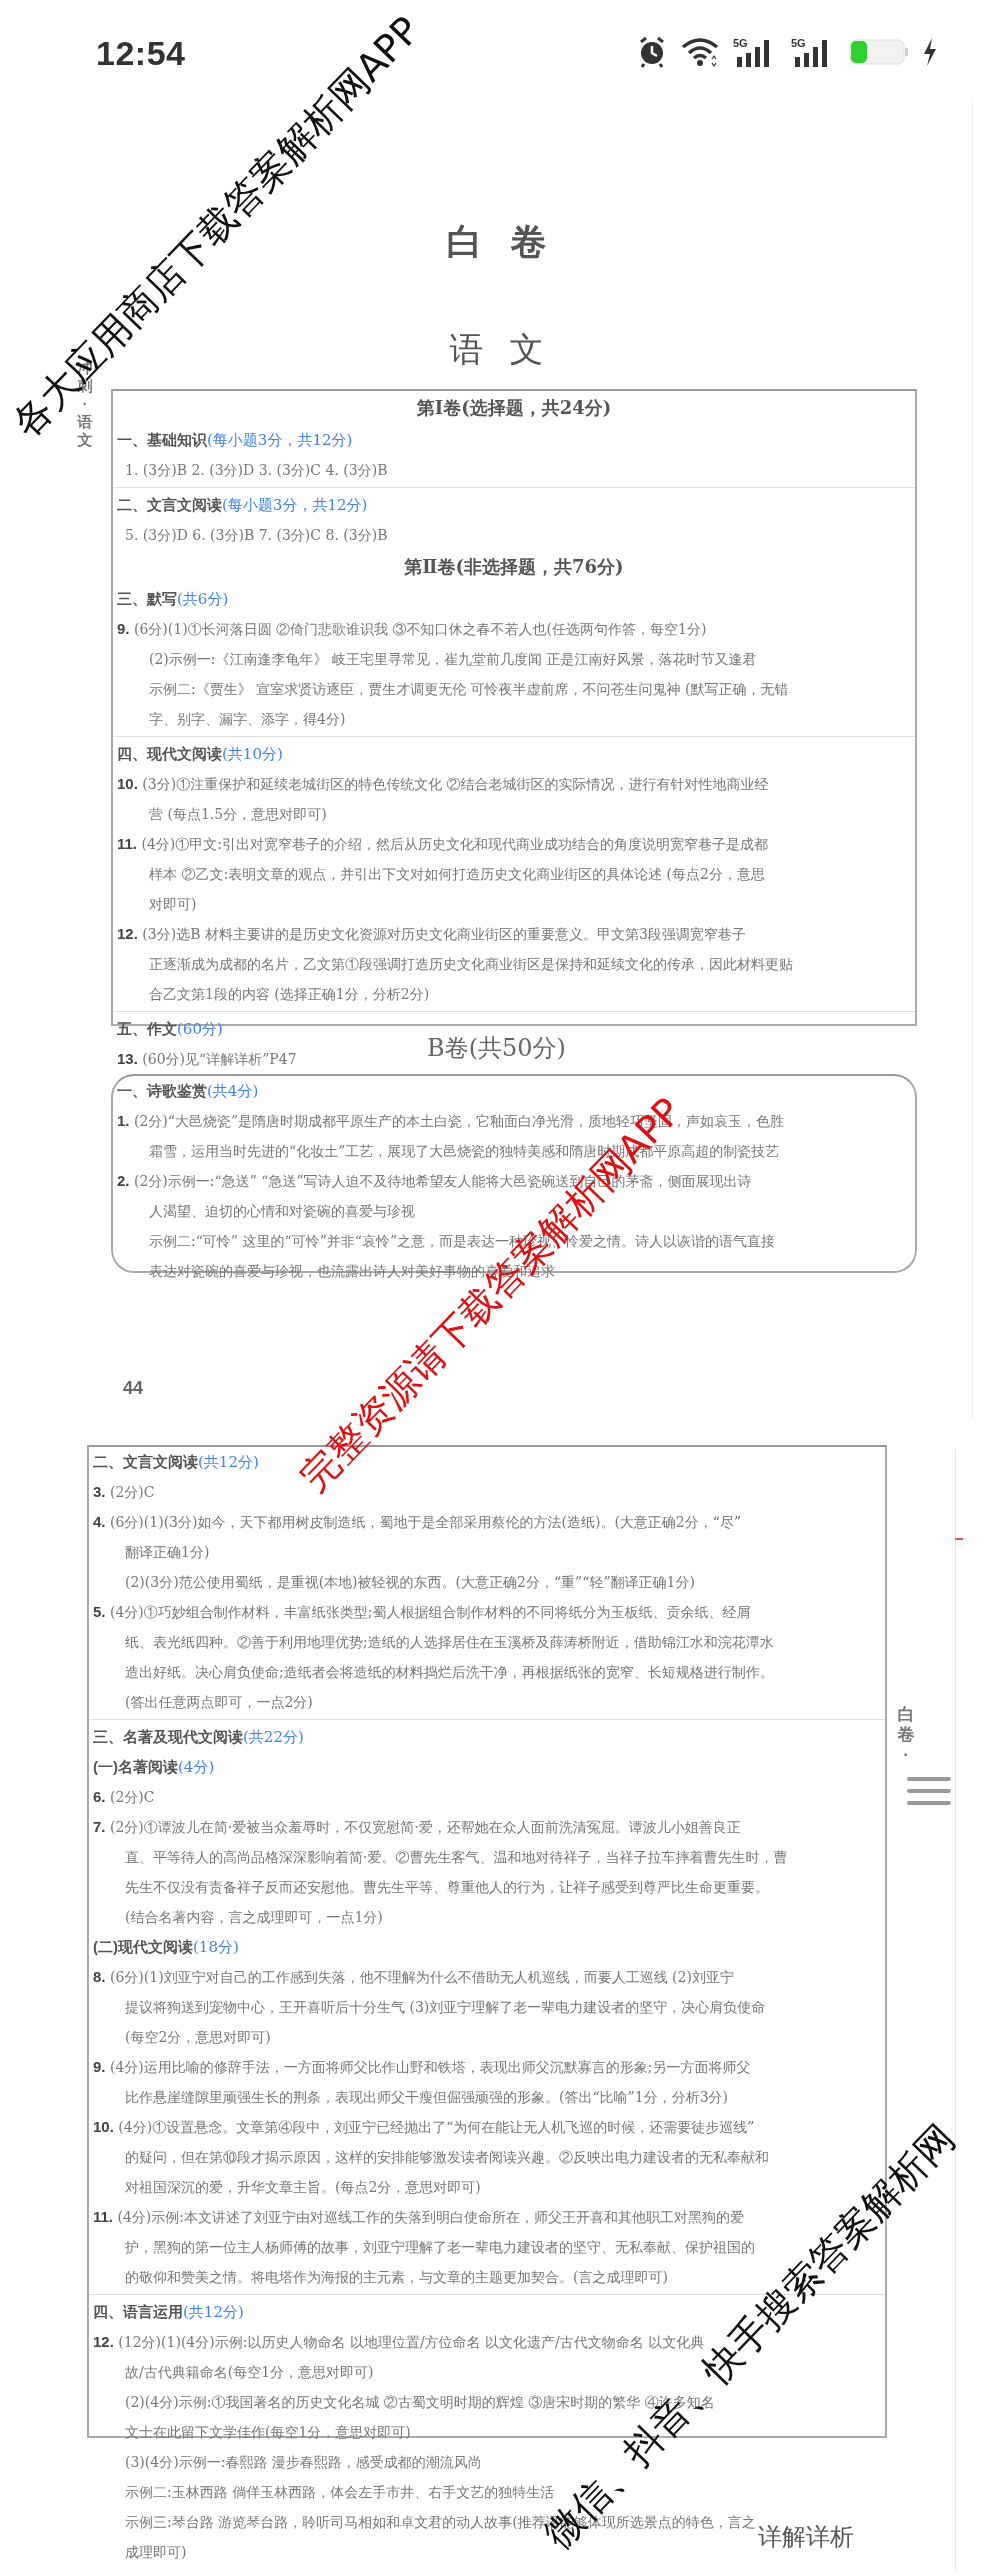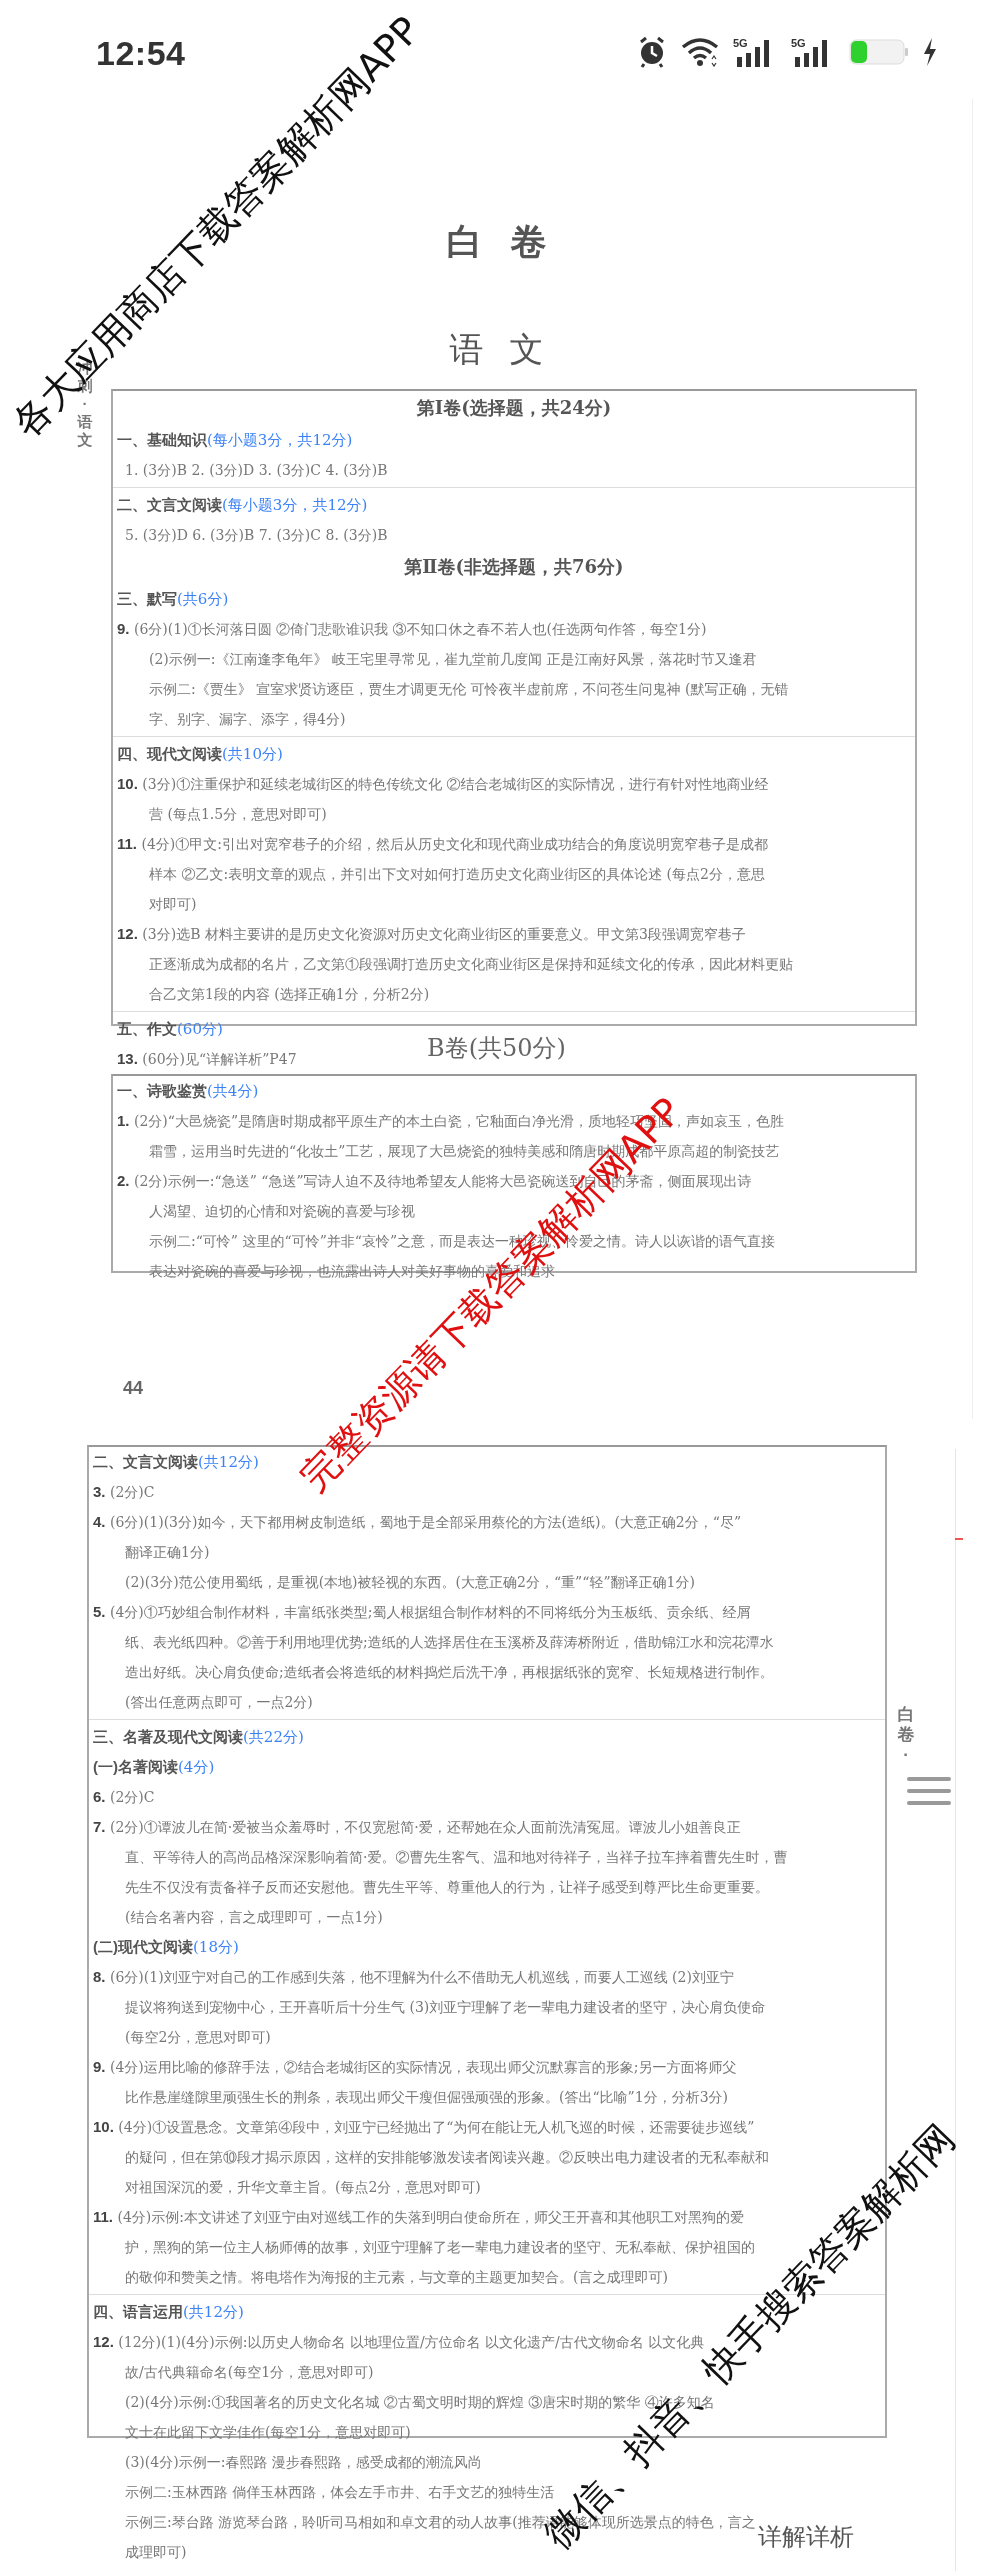--- a/index.html
+++ b/index.html
@@ -16,21 +16,21 @@
   .page1 { position: absolute; left: 0; top: 99px; width: 973px; height: 1320px; border-right: 1px solid #eee; }
   .side-label { position: absolute; left: 77px; top: 260px; width: 16px; font-family: "Liberation Sans", sans-serif; font-size: 15px; font-weight: 700; color: #777; line-height: 18px; text-align: center; }
   .title-main { position: absolute; left: 0; width: 993px; top: 119px; text-align: center; font-family: "Liberation Sans", sans-serif; font-size: 36px; font-weight: 700; color: #555; letter-spacing: 28px; text-indent: 28px; }
   .title-subject { position: absolute; left: 0; width: 993px; top: 228px; text-align: center; font-size: 34px; color: #555; letter-spacing: 26px; text-indent: 26px; }
   .title-quick { position: absolute; left: 0; width: 993px; top: 288px; text-align: center; font-family: "Liberation Sans", sans-serif; font-size: 24px; color: #555; }
   .tip { position: absolute; left: 0; width: 993px; top: 334px; text-align: center; font-size: 13px; color: #999; font-style: italic; }
   .paper-a-title { position: absolute; left: 0; width: 993px; top: 359px; text-align: center; font-size: 24px; color: #666; }
 
   .answer-box { position: absolute; border: 2px solid #aaa; border-top-color: #999; background: #fff; }
   .box-a { left: 111px; top: 389px; width: 806px; height: 637px; }
-  .box-b1 { left: 111px; top: 1074px; width: 806px; height: 199px; }
+  .box-b1 { left: 111px; top: 1074px; width: 806px; height: 199px; border-radius: 23px; }
   .box-p2 { left: 87px; top: 1445px; width: 800px; height: 993px; }
 
   .vol-title { text-align: center; font-size: 18px; color: #555; height: 34px; line-height: 34px; font-weight: 700; }
   .sec { font-family: "Liberation Sans", sans-serif; font-size: 15px; font-weight: 700; color: #555; height: 30px; line-height: 30px; padding-left: 4px; }
   .sec .sub { font-weight: 400; color: #3b82f6; font-family: "DejaVu Serif", serif; }
   .row { font-size: 14px; color: #777; line-height: 30px; padding-left: 12px; padding-right: 6px; }
   .row .num { font-family: "Liberation Sans", sans-serif; font-weight: 700; color: #444; font-size: 15px; }
   .row.indent { padding-left: 36px; }
   .row.hang { padding-left: 28px; text-indent: -24px; }
   .divider { height: 0; border-top: 1px solid #ddd; margin: 2px 0; }
@@ -193,21 +193,21 @@
   <div class="row hang"><span class="num">6.</span> <span>(2分)C</span></div>
   <div class="row hang"><span class="num">7.</span> <span>(2分)①谭波儿在简·爱被当众羞辱时，不仅宽慰简·爱，还帮她在众人面前洗清冤屈。谭波儿小姐善良正</span></div>
   <div class="row indent">直、平等待人的高尚品格深深影响着简·爱。②曹先生客气、温和地对待祥子，当祥子拉车摔着曹先生时，曹</div>
   <div class="row indent">先生不仅没有责备祥子反而还安慰他。曹先生平等、尊重他人的行为，让祥子感受到尊严比生命更重要。</div>
   <div class="row indent">(结合名著内容，言之成理即可，一点1分)</div>
 
   <div class="sec"><span>(二)现代文阅读</span><span class="sub">(18分)</span></div>
   <div class="row hang"><span class="num">8.</span> <span>(6分)(1)刘亚宁对自己的工作感到失落，他不理解为什么不借助无人机巡线，而要人工巡线  (2)刘亚宁</span></div>
   <div class="row indent">提议将狗送到宠物中心，王开喜听后十分生气  (3)刘亚宁理解了老一辈电力建设者的坚守，决心肩负使命</div>
   <div class="row indent">(每空2分，意思对即可)</div>
-  <div class="row hang"><span class="num">9.</span> <span>(4分)运用比喻的修辞手法，②结合老城街区的实际情况，表现出师父沉默寡言的形象;另一方面将师父</span></div>
+  <div class="row hang"><span class="num">9.</span> <span>(4分)运用比喻的修辞手法，一方面将师父比作山野和铁塔，表现出师父沉默寡言的形象;另一方面将师父</span></div>
   <div class="row indent">比作悬崖缝隙里顽强生长的荆条，表现出师父干瘦但倔强顽强的形象。(答出“比喻”1分，分析3分)</div>
   <div class="row hang"><span class="num">10.</span> <span>(4分)①设置悬念。文章第④段中，刘亚宁已经抛出了“为何在能让无人机飞巡的时候，还需要徒步巡线”</span></div>
   <div class="row indent">的疑问，但在第⑩段才揭示原因，这样的安排能够激发读者阅读兴趣。②反映出电力建设者的无私奉献和</div>
   <div class="row indent">对祖国深沉的爱，升华文章主旨。(每点2分，意思对即可)</div>
   <div class="row hang"><span class="num">11.</span> <span>(4分)示例:本文讲述了刘亚宁由对巡线工作的失落到明白使命所在，师父王开喜和其他职工对黑狗的爱</span></div>
   <div class="row indent">护，黑狗的第一位主人杨师傅的故事，刘亚宁理解了老一辈电力建设者的坚守、无私奉献、保护祖国的</div>
   <div class="row indent">的敬仰和赞美之情。将电塔作为海报的主元素，与文章的主题更加契合。(言之成理即可)</div>
   <div class="divider"></div>
 
   <div class="sec"><span>四、语言运用</span><span class="sub">(共12分)</span></div>

